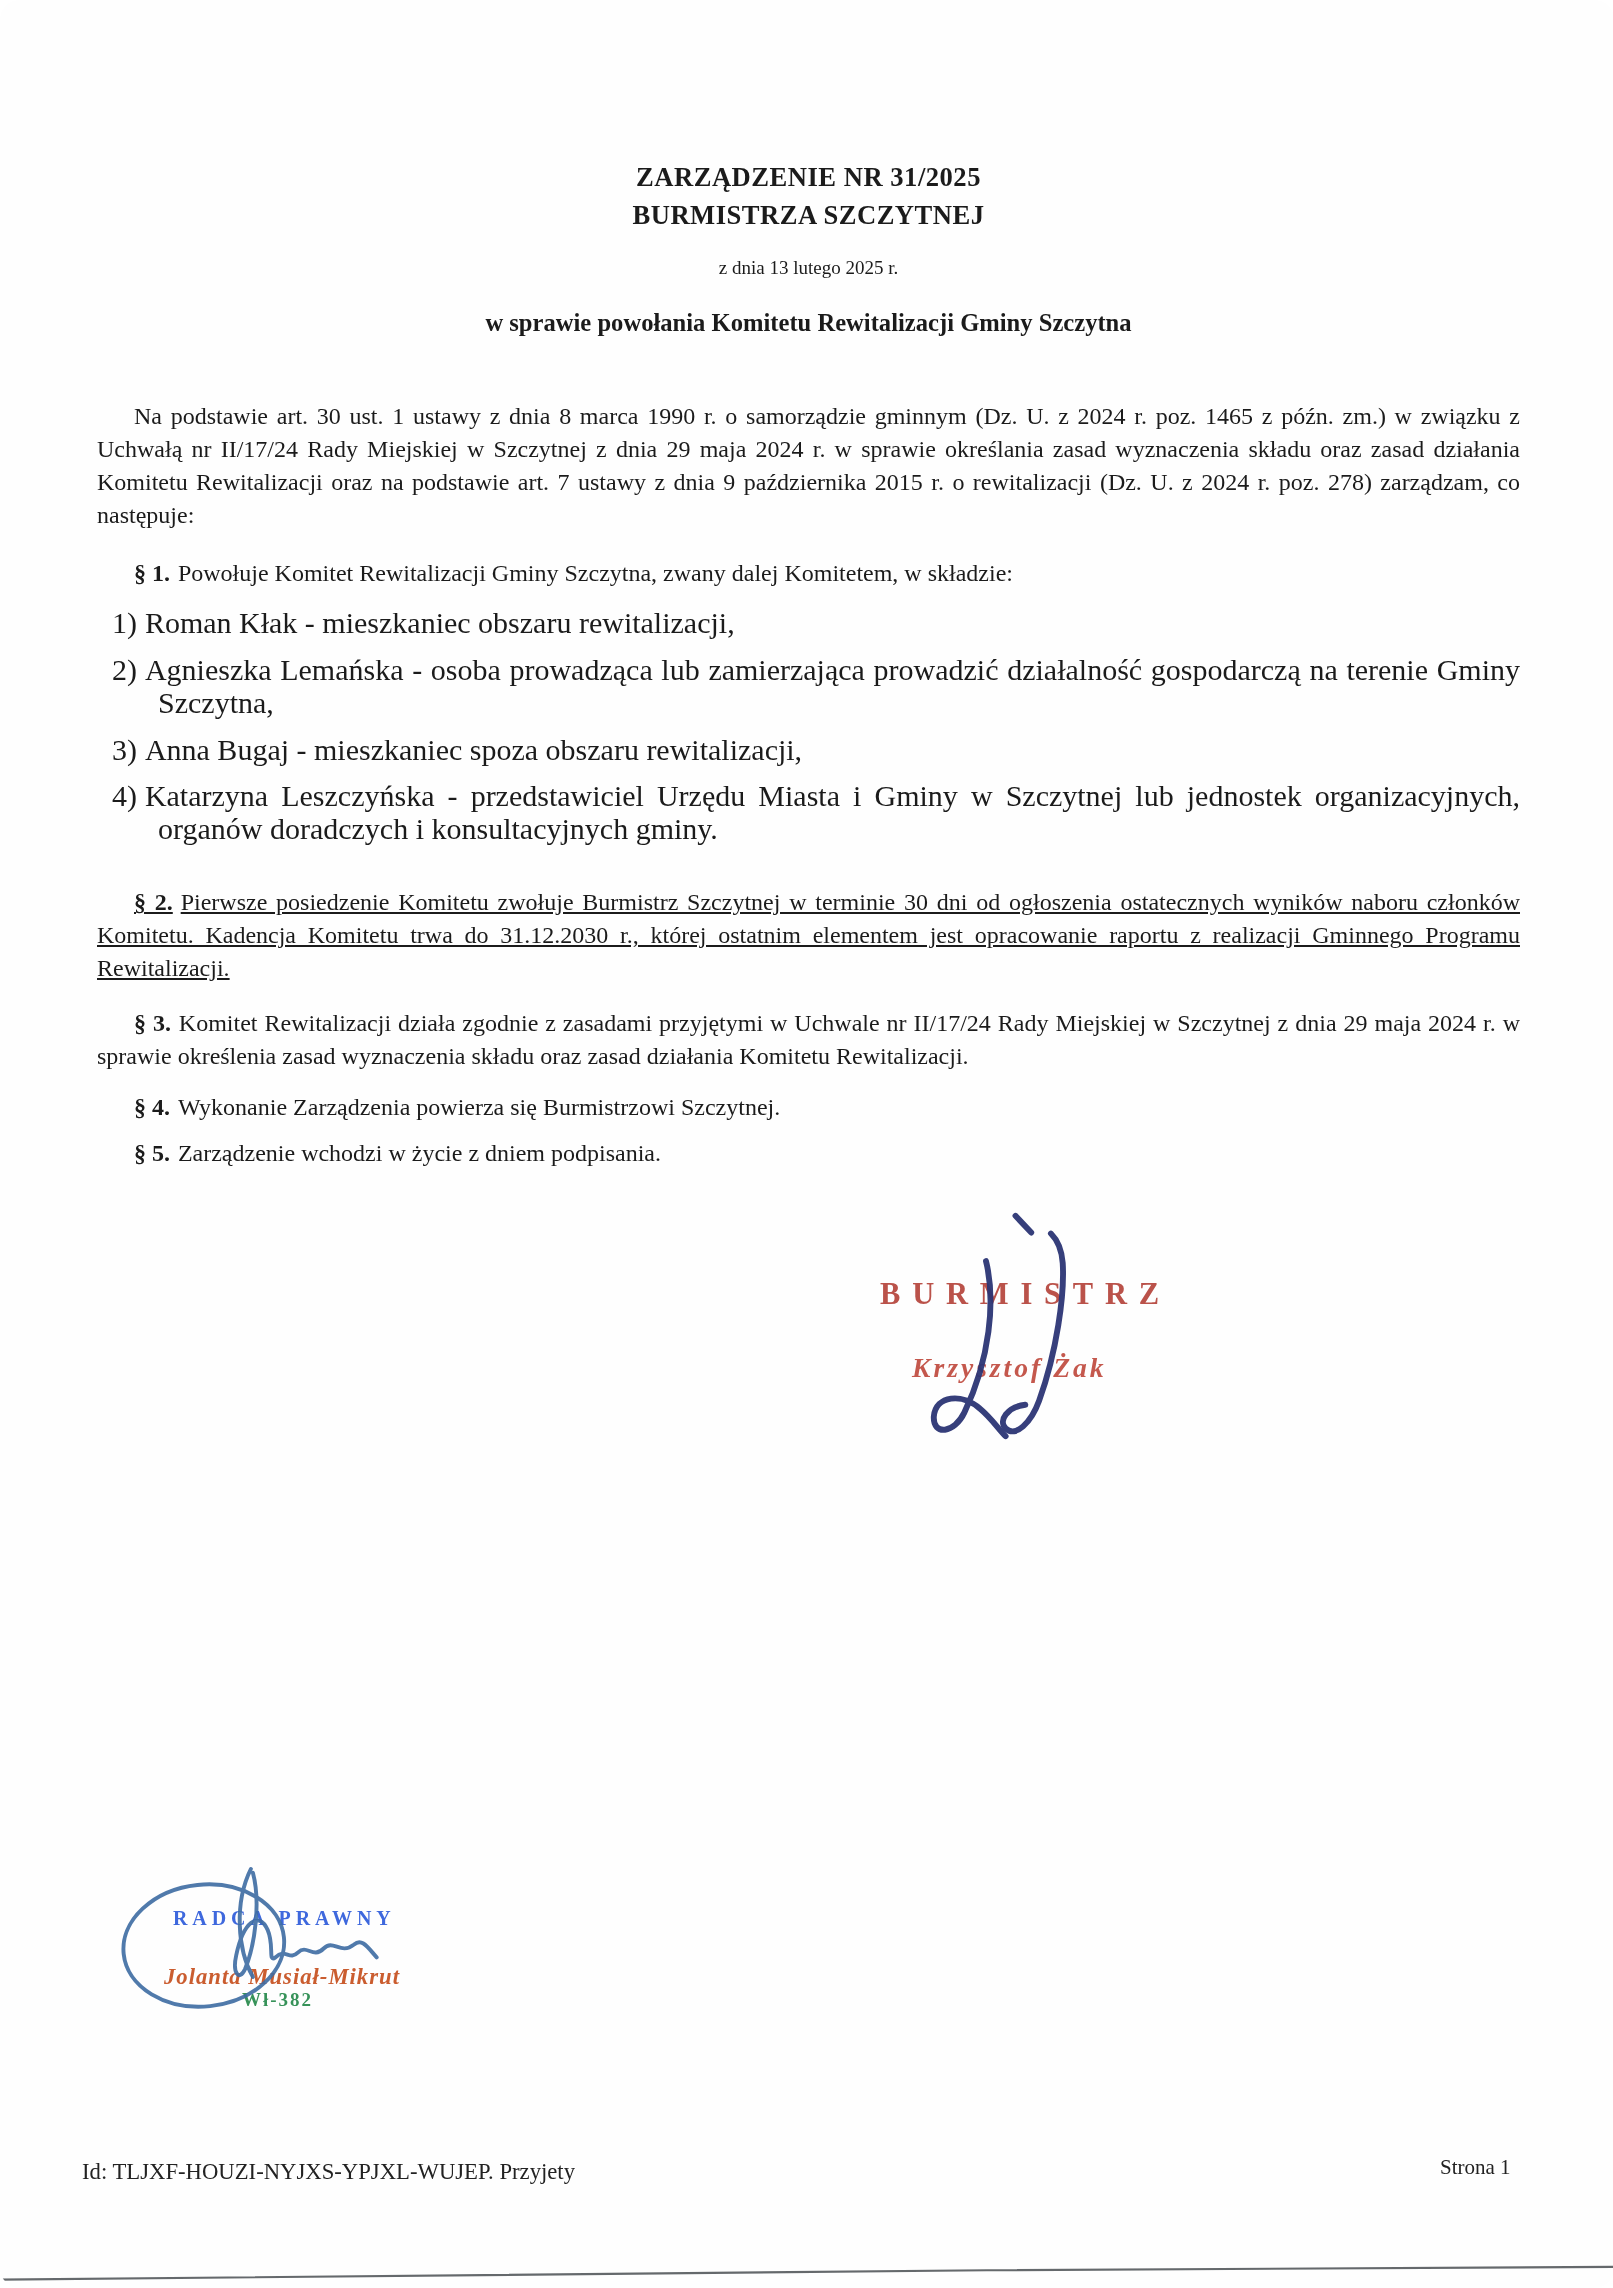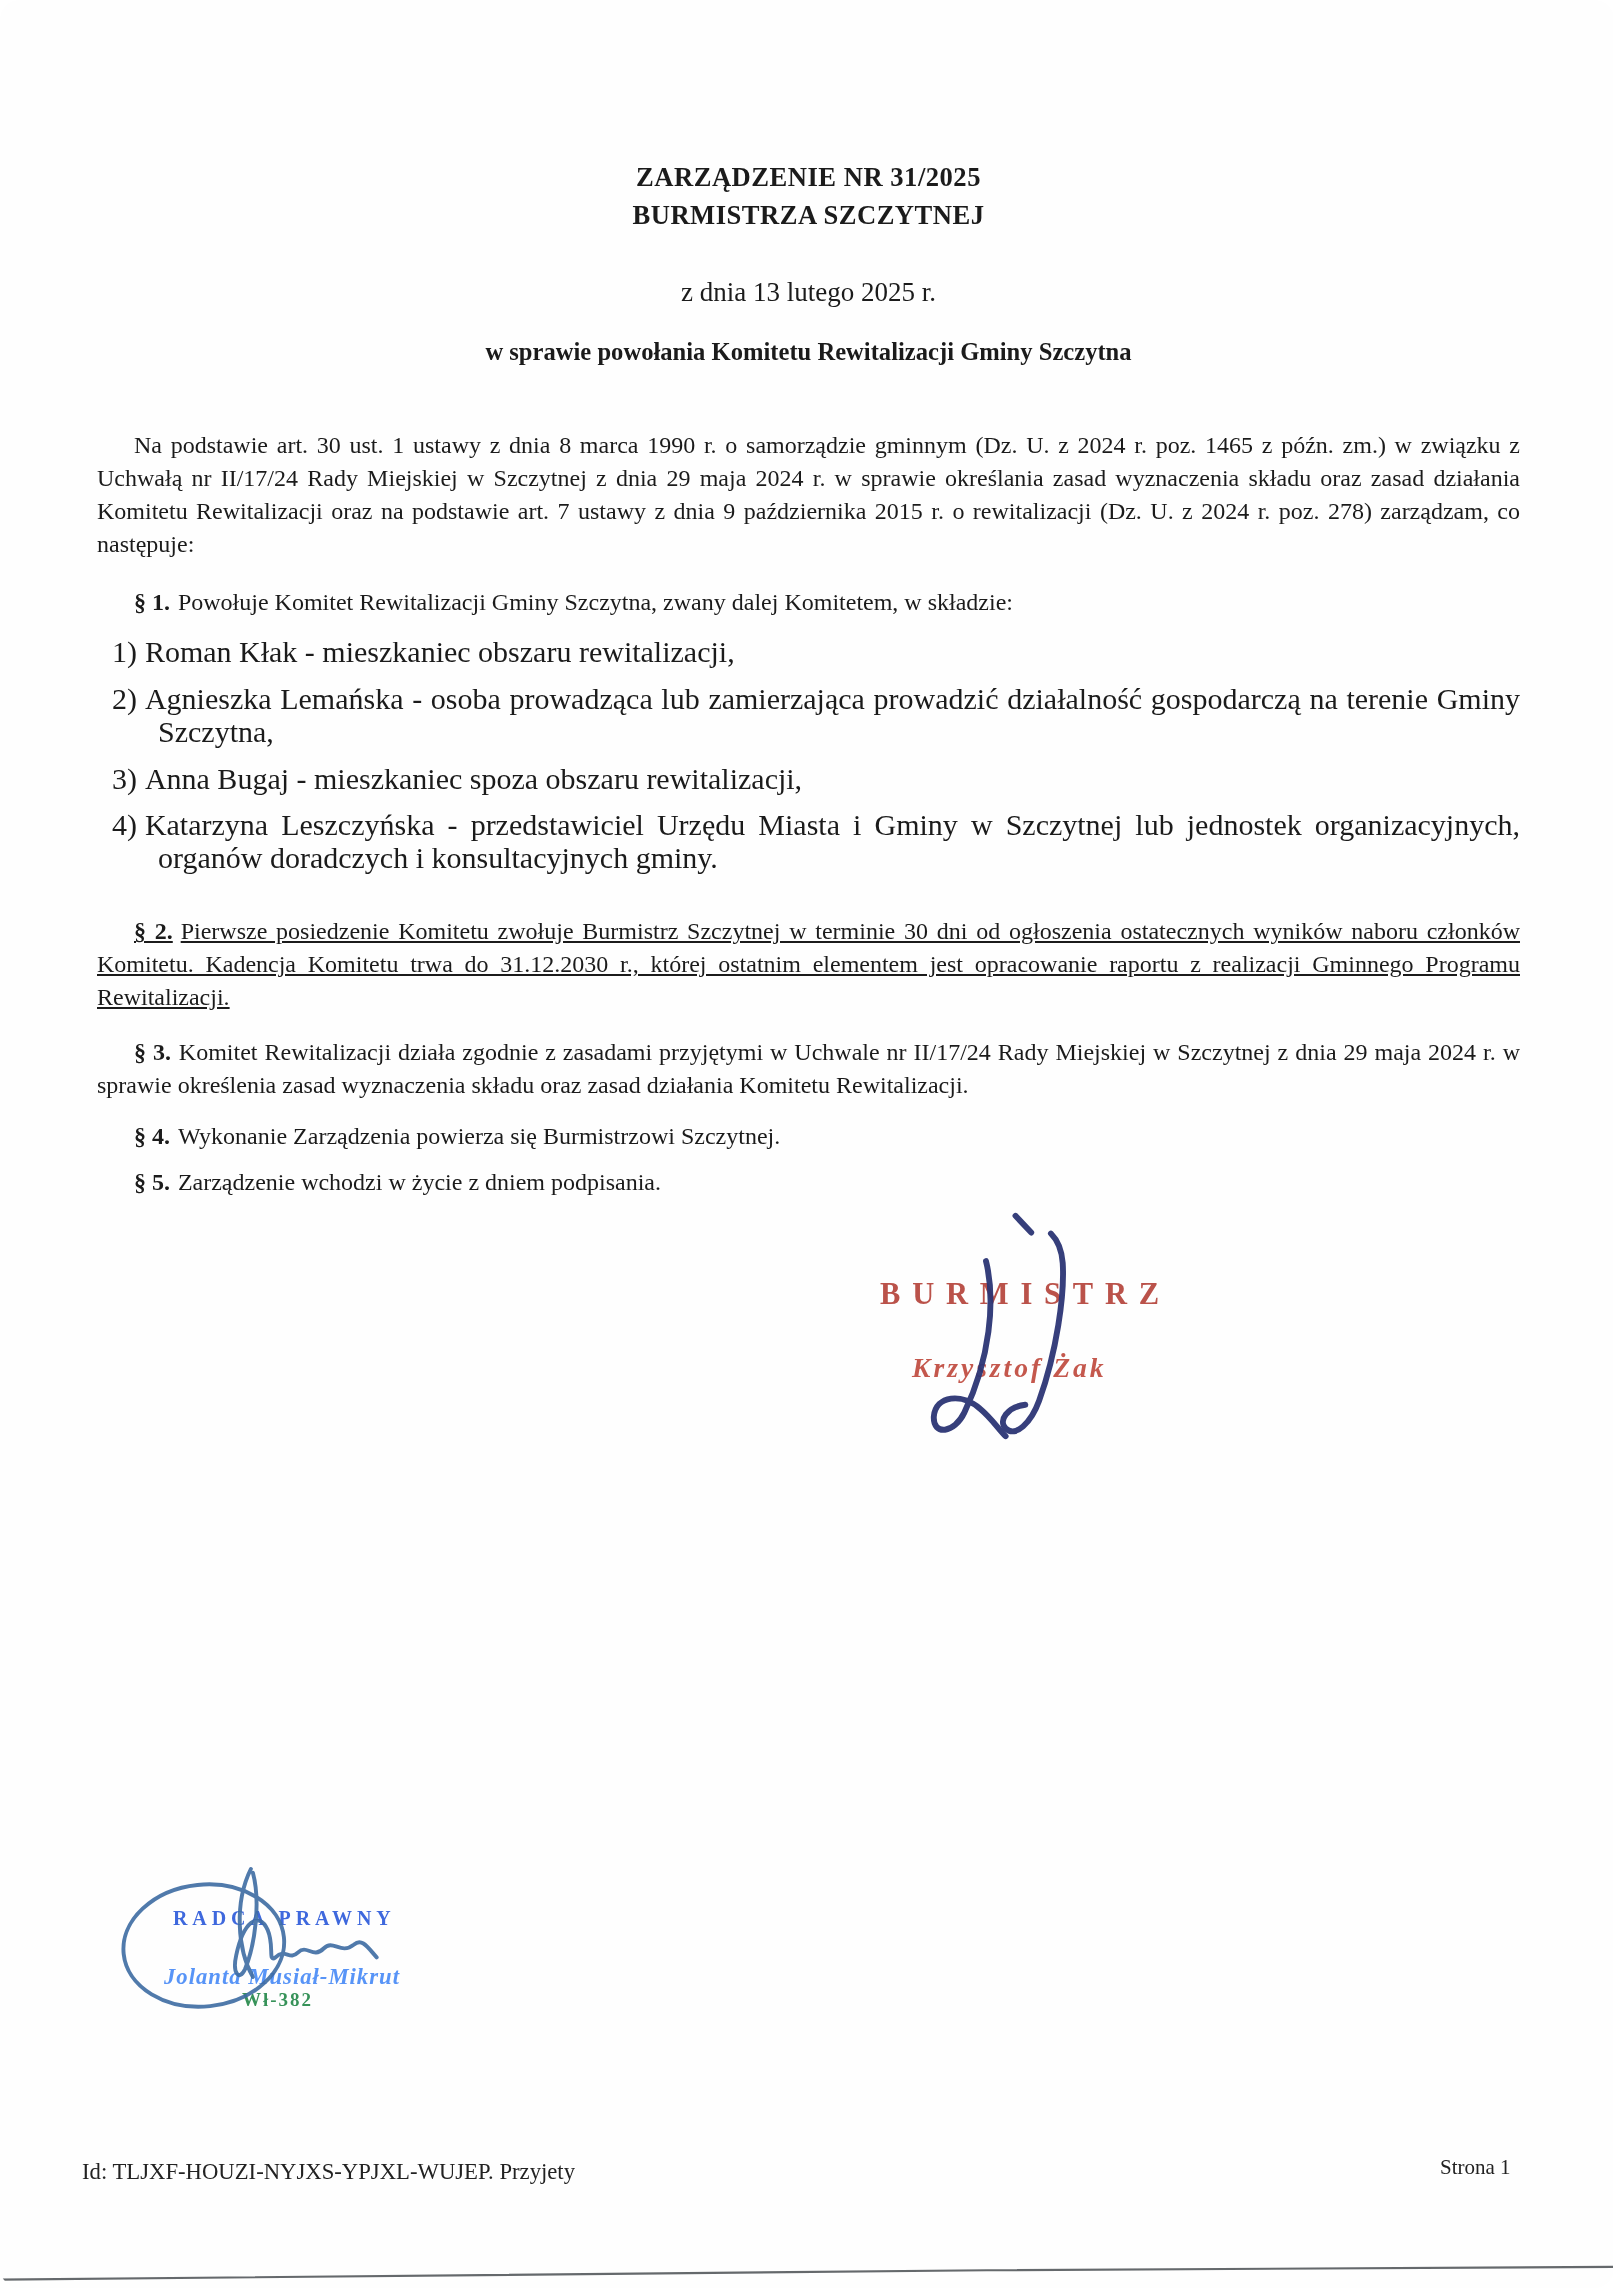--- a/index.html
+++ b/index.html
@@ -13,21 +13,21 @@
     overflow: hidden;
     border-radius: 20px;
   }
   .content {
     position: absolute;
     left: 97px;
     right: 94px;
     top: 158px;
   }
   .doc-title   { text-align: center; font-weight: bold; font-size: 26.6px; line-height: 38px; letter-spacing: 0.5px; }
-  .doc-date    { text-align: center; font-size: 27px; margin-top: 43px; }
+  .doc-date    { text-align: center; font-size: 19px; margin-top: 23px; }
   .doc-subject { text-align: center; font-weight: bold; font-size: 24.6px; margin-top: 29.6px; }
   .preamble {
     margin-top: 63px;
     font-size: 24px; line-height: 33px;
     text-align: justify; text-indent: 37px;
   }
   .par {
     font-size: 24px; line-height: 33px;
     text-align: justify; text-indent: 37px;
   }
@@ -61,21 +61,21 @@
 
   
   .legal-title {
     position: absolute; left: 173px; top: 1907px;
     font-size: 20px; font-weight: 700; letter-spacing: 4.9px;
     color: #1d4ed8; opacity: 0.85; white-space: nowrap;
   }
   .legal-name {
     position: absolute; left: 164px; top: 1964px;
     font-size: 22.7px; font-style: italic; font-weight: 700; letter-spacing: 1px;
-    color: #3b82f6; opacity: 0.85; white-space: nowrap;
+    color: #c2410c; opacity: 0.85; white-space: nowrap;
   }
   .legal-number {
     position: absolute; left: 242px; top: 1989px;
     font-size: 19px; font-weight: 700; letter-spacing: 2px;
     color: #15803d; opacity: 0.85; white-space: nowrap;
   }
   .legal-sig { position: absolute; left: 103px; top: 1865px; }
 
   .footer-id   { position: absolute; left: 82px;  top: 2159px; font-size: 22.7px; color: #222; white-space: nowrap; text-align: center; }
   .footer-page { position: absolute; left: 1440px; top: 2155px; font-size: 21px; color: #222; white-space: nowrap; }

